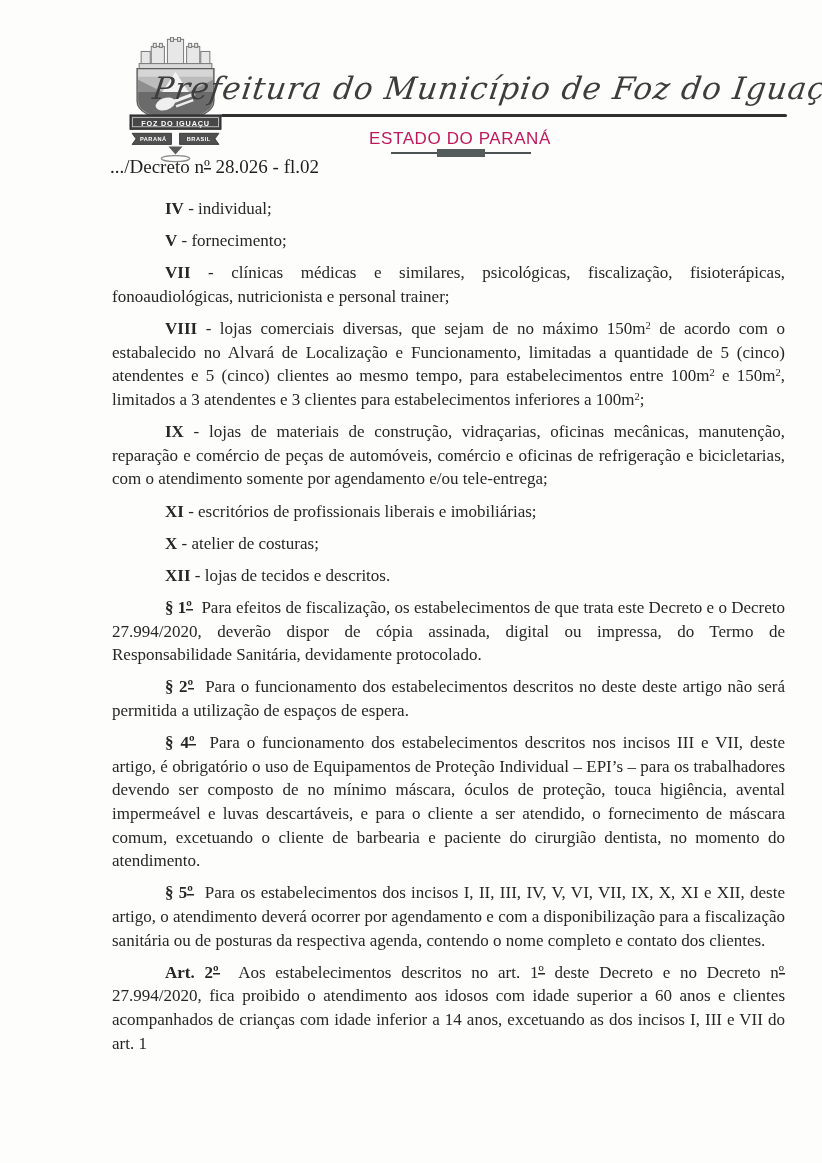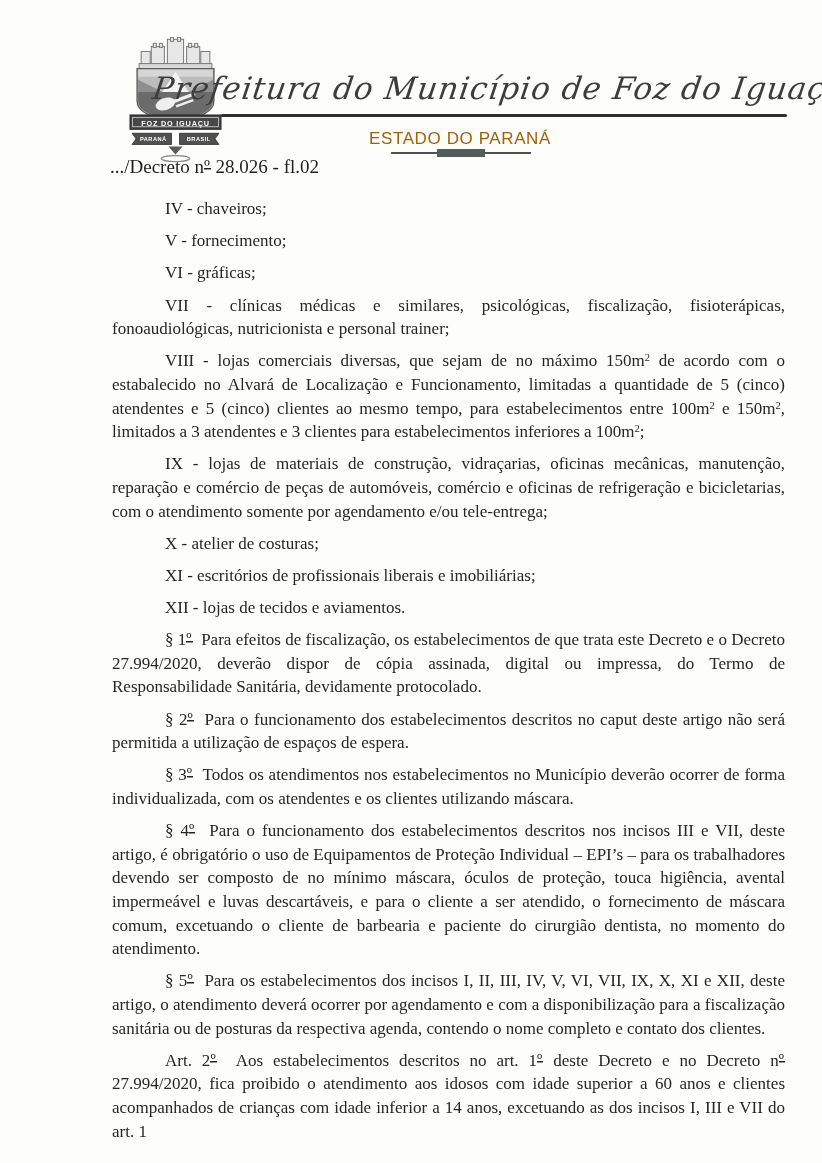--- a/index.html
+++ b/index.html
@@ -14,34 +14,34 @@
   .title-script{
     position:absolute;left:210px;top:60px;width:580px;height:56px;
     display:flex;align-items:center;justify-content:center;
     font-family:"DejaVu Serif",serif;font-style:italic;
     font-size:31px;color:#3d3d3d;letter-spacing:1px;white-space:nowrap;
     transform:skewX(-8deg);
   }
   .title-rule{position:absolute;left:221px;top:114px;width:566px;height:3px;background:#2f2f2f;border-radius:2px;}
   .subtitle{
     position:absolute;left:300px;top:129px;width:320px;text-align:center;
-    font-family:"Liberation Sans",sans-serif;font-size:17px;letter-spacing:.6px;color:#a16207;
+    font-family:"Liberation Sans",sans-serif;font-size:17px;letter-spacing:.6px;color:#be185d;
   }
   .subtitle-rule{position:absolute;left:391px;top:149px;width:140px;height:8px;}
   .subtitle-rule .thin{position:absolute;left:0;top:3px;width:100%;height:2px;background:#4d5252;}
   .subtitle-rule .thick{position:absolute;left:46px;top:0;width:48px;height:8px;background:#545c5c;}
   .page-ref{position:absolute;left:110px;top:156px;font-size:19px;color:#1f1f1f;white-space:nowrap;text-align:center;}
   
   .doc{
     position:absolute;left:112px;top:197px;width:673px;
     font-size:17px;line-height:23.6px;text-align:justify;
   }
   .doc p{margin:0 0 8.6px 0;text-indent:53px;}
   
-  .rb{font-weight:normal;}
+  .rb{font-weight:bold;}
   .ri{}
   .rs{font-size:.62em;vertical-align:.5em;line-height:0;}
   .ro{
     background:linear-gradient(currentColor,currentColor) 0 60%/100% 1.5px no-repeat;
     padding-right:1px;line-height:0;
   }
   
   .crest text{font-family:"Liberation Sans",sans-serif;fill:#ffffff;}
 </style>
 </head>
@@ -100,28 +100,26 @@
   <div class="title-rule"></div>
   <div class="subtitle">ESTADO DO PARANÁ</div>
   <div class="subtitle-rule">
     <div class="thin"></div>
       <div class="thick"></div>
   </div>
   <div class="page-ref"><span>.../Decreto n</span><span class="ro">º</span><span> 28.026 - fl.02</span></div>
 </div>
 
 <div class="doc">
-  <p><span class="rb">IV</span><span> - chaveiros;</span></p>
+  <p><span class="rb">IV</span><span> - individual;</span></p>
   <p><span class="rb">V</span><span> - fornecimento;</span></p>
-  <p><span class="rb">VI</span><span> - gráficas;</span></p>
   <p><span class="rb">VII</span><span> - clínicas médicas e similares, psicológicas, fiscalização, fisioterápicas, fonoaudiológicas, nutricionista e </span><span class="ri">personal trainer</span><span>;</span></p>
   <p><span class="rb">VIII</span><span> - lojas comerciais diversas, que sejam de no máximo 150m</span><span class="rs">2</span><span> de acordo com o estabalecido no Alvará de Localização e Funcionamento, limitadas a quantidade de 5 (cinco) atendentes e 5 (cinco) clientes ao mesmo tempo, para estabelecimentos entre 100m</span><span class="rs">2</span><span> e 150m</span><span class="rs">2</span><span>, limitados a 3 atendentes e 3 clientes para estabelecimentos inferiores a 100m</span><span class="rs">2</span><span>;</span></p>
   <p><span class="rb">IX</span><span> - lojas de materiais de construção, vidraçarias, oficinas mecânicas, manutenção, reparação e comércio de peças de automóveis, comércio e oficinas de refrigeração e bicicletarias, com o atendimento somente por agendamento e/ou tele-entrega;</span></p>
+  <p><span class="rb">XI</span><span> - escritórios de profissionais liberais e imobiliárias;</span></p>
   <p><span class="rb">X</span><span> - atelier de costuras;</span></p>
-  <p><span class="rb">XI</span><span> - escritórios de profissionais liberais e imobiliárias;</span></p>
-  <p><span class="rb">XII</span><span> - lojas de tecidos e aviamentos.</span></p>
+  <p><span class="rb">XII</span><span> - lojas de tecidos e descritos.</span></p>
   <p><span class="rb">§ 1</span><span class="rb ro">º</span><span>&nbsp; Para efeitos de fiscalização, os estabelecimentos de que trata este Decreto e o Decreto 27.994/2020, deverão dispor de cópia assinada, digital ou impressa, do Termo de Responsabilidade Sanitária, devidamente protocolado.</span></p>
-  <p><span class="rb">§ 2</span><span class="rb ro">º</span><span>&nbsp; Para o funcionamento dos estabelecimentos descritos no </span><span class="ri">caput</span><span> deste artigo não será permitida a utilização de espaços de espera.</span></p>
-  <p><span class="rb">§ 3</span><span class="rb ro">º</span><span>&nbsp; Todos os atendimentos nos estabelecimentos no Município deverão ocorrer de forma individualizada, com os atendentes e os clientes utilizando máscara.</span></p>
+  <p><span class="rb">§ 2</span><span class="rb ro">º</span><span>&nbsp; Para o funcionamento dos estabelecimentos descritos no </span><span class="ri">deste</span><span> deste artigo não será permitida a utilização de espaços de espera.</span></p>
   <p><span class="rb">§ 4</span><span class="rb ro">º</span><span>&nbsp; Para o funcionamento dos estabelecimentos descritos nos incisos III e VII, deste artigo, é obrigatório o uso de Equipamentos de Proteção Individual – EPI’s – para os trabalhadores devendo ser composto de no mínimo máscara, óculos de proteção, touca higiência, avental impermeável e luvas descartáveis, e para o cliente a ser atendido, o fornecimento de máscara comum, excetuando o cliente de barbearia e paciente do cirurgião dentista, no momento do atendimento.</span></p>
   <p><span class="rb">§ 5</span><span class="rb ro">º</span><span>&nbsp; Para os estabelecimentos dos incisos I, II, III, IV, V, VI, VII, IX, X, XI e XII, deste artigo, o atendimento deverá ocorrer por agendamento e com a disponibilização para a fiscalização sanitária ou de posturas da respectiva agenda, contendo o nome completo e contato dos clientes.</span></p>
   <p><span class="rb">Art. 2</span><span class="rb ro">º</span><span>&nbsp; Aos estabelecimentos descritos no art. 1</span><span class="ro">º</span><span> deste Decreto e no Decreto n</span><span class="ro">º</span><span> 27.994/2020, fica proibido o atendimento aos idosos com idade superior a 60 anos e clientes acompanhados de crianças com idade inferior a 14 anos, excetuando as dos incisos I, III e VII do art. 1</span></p>
 </div>
 
 </body></html>

